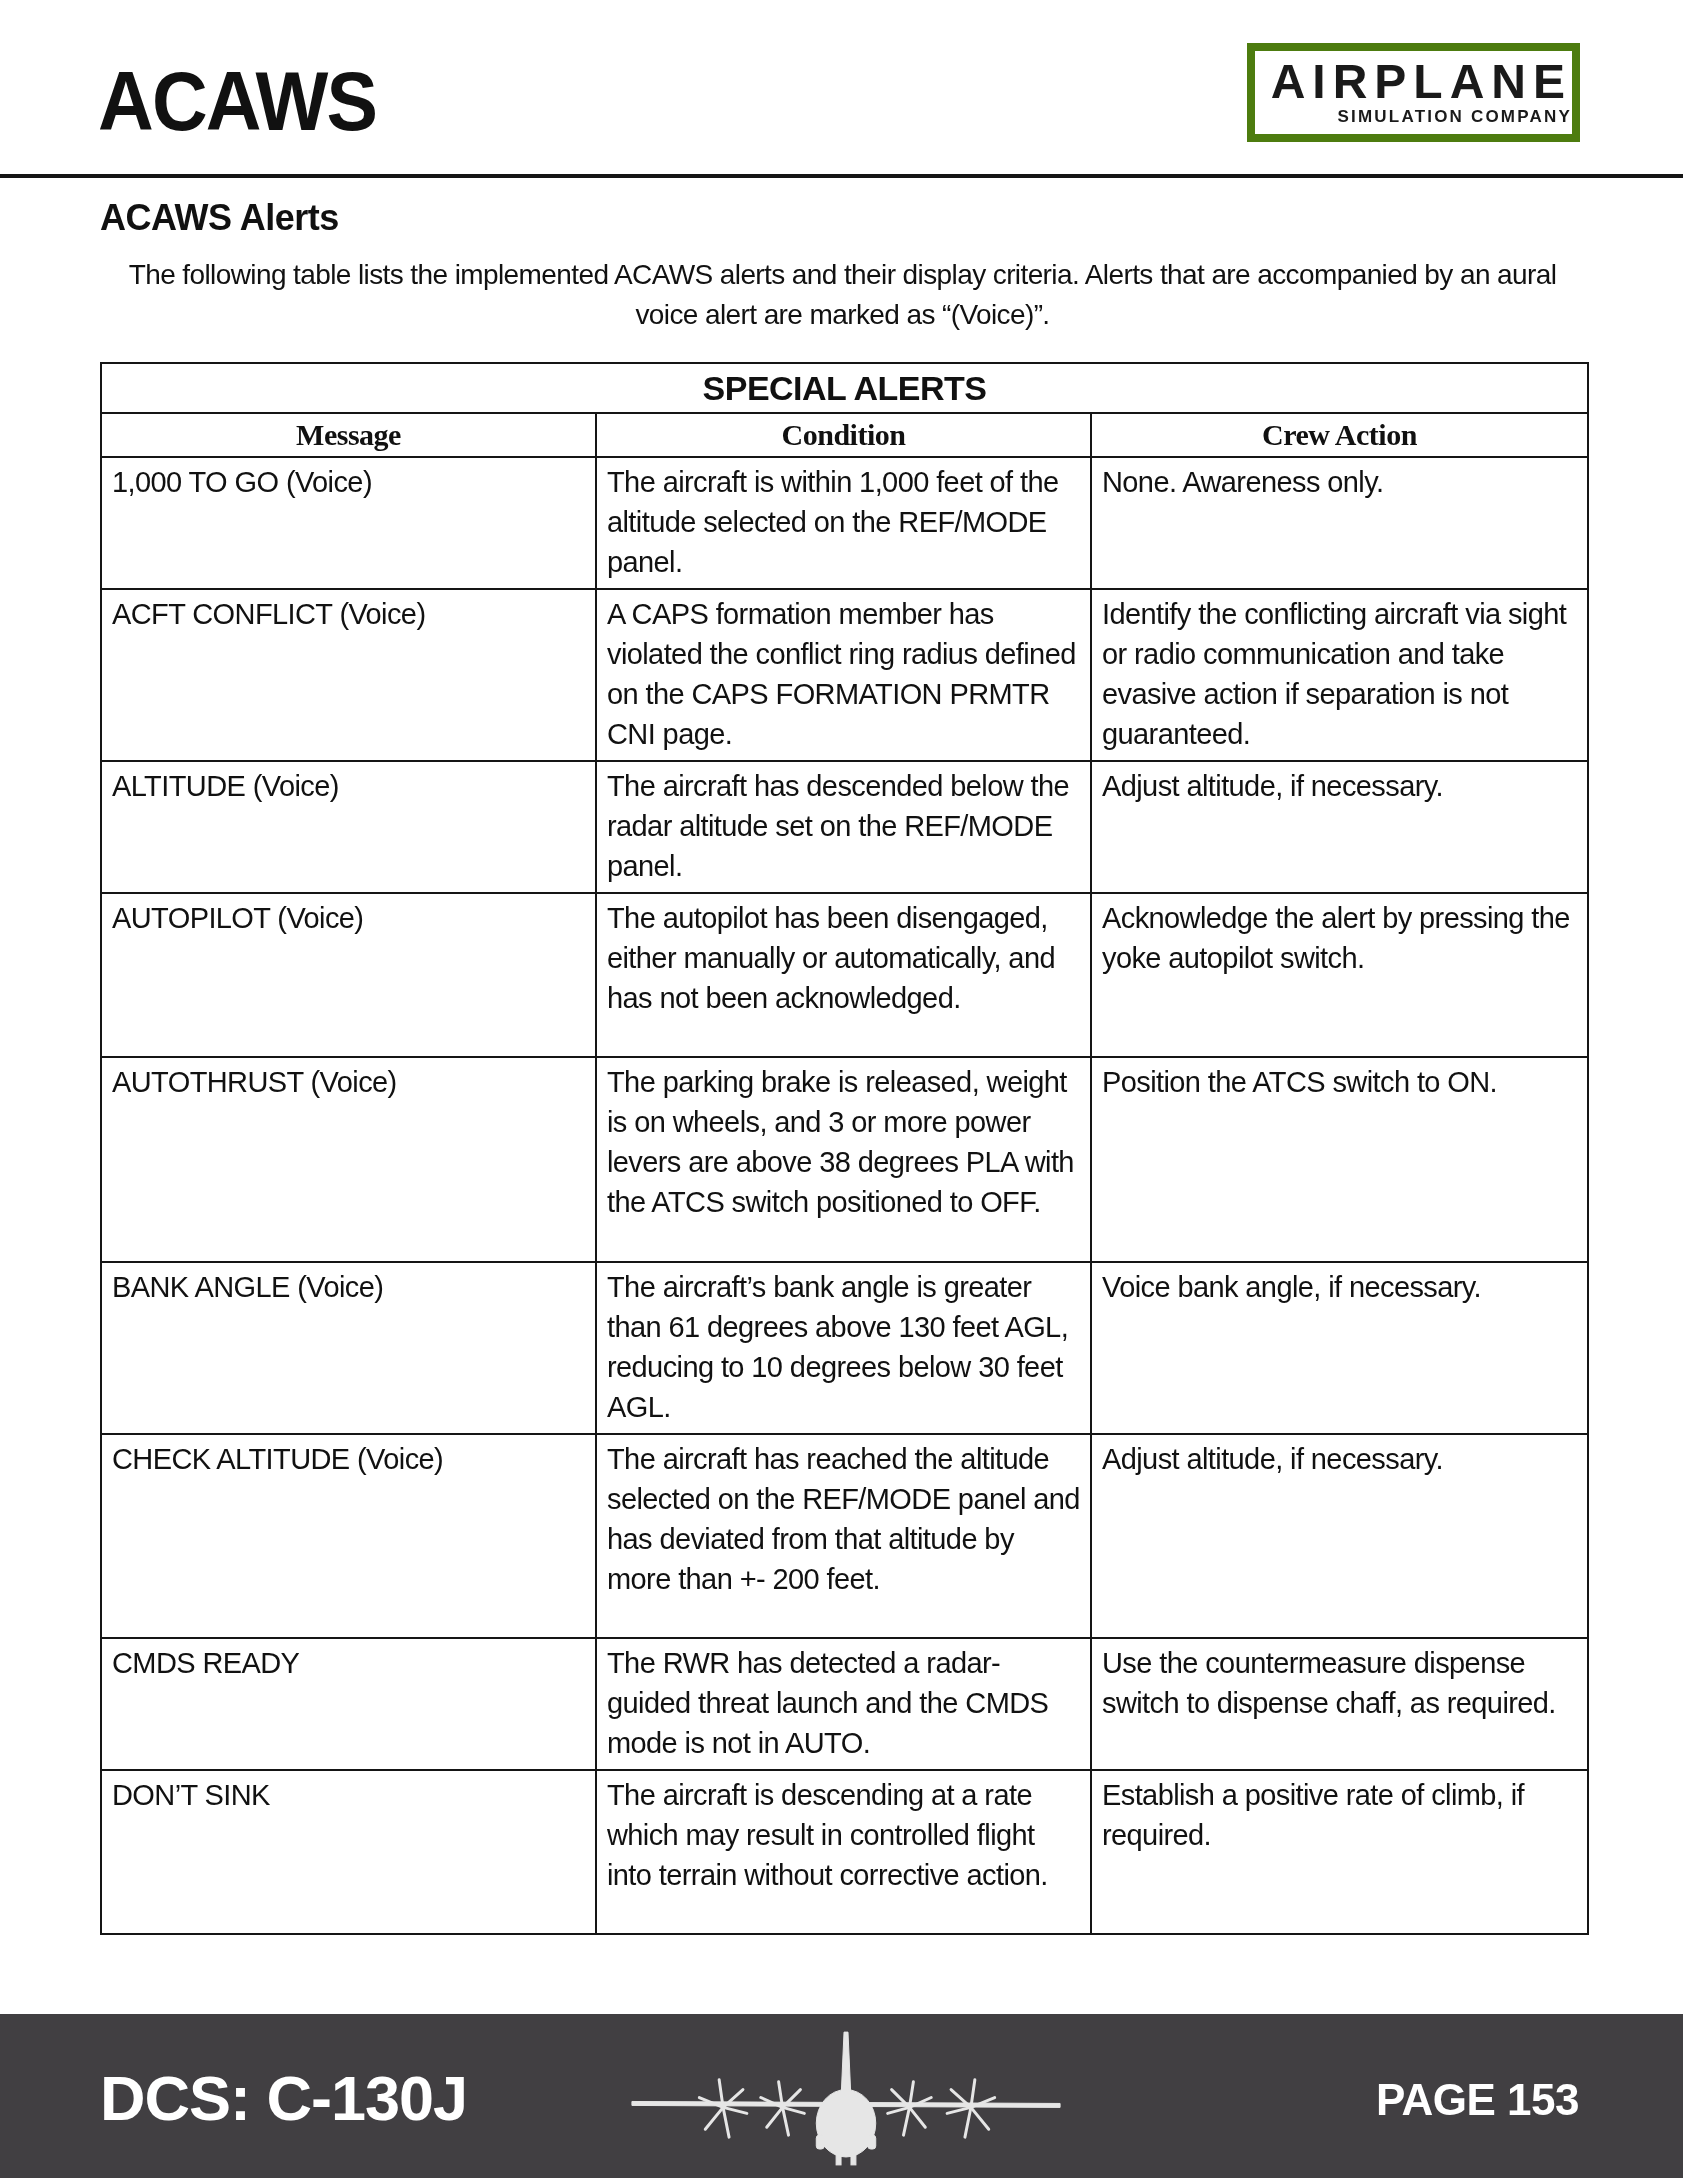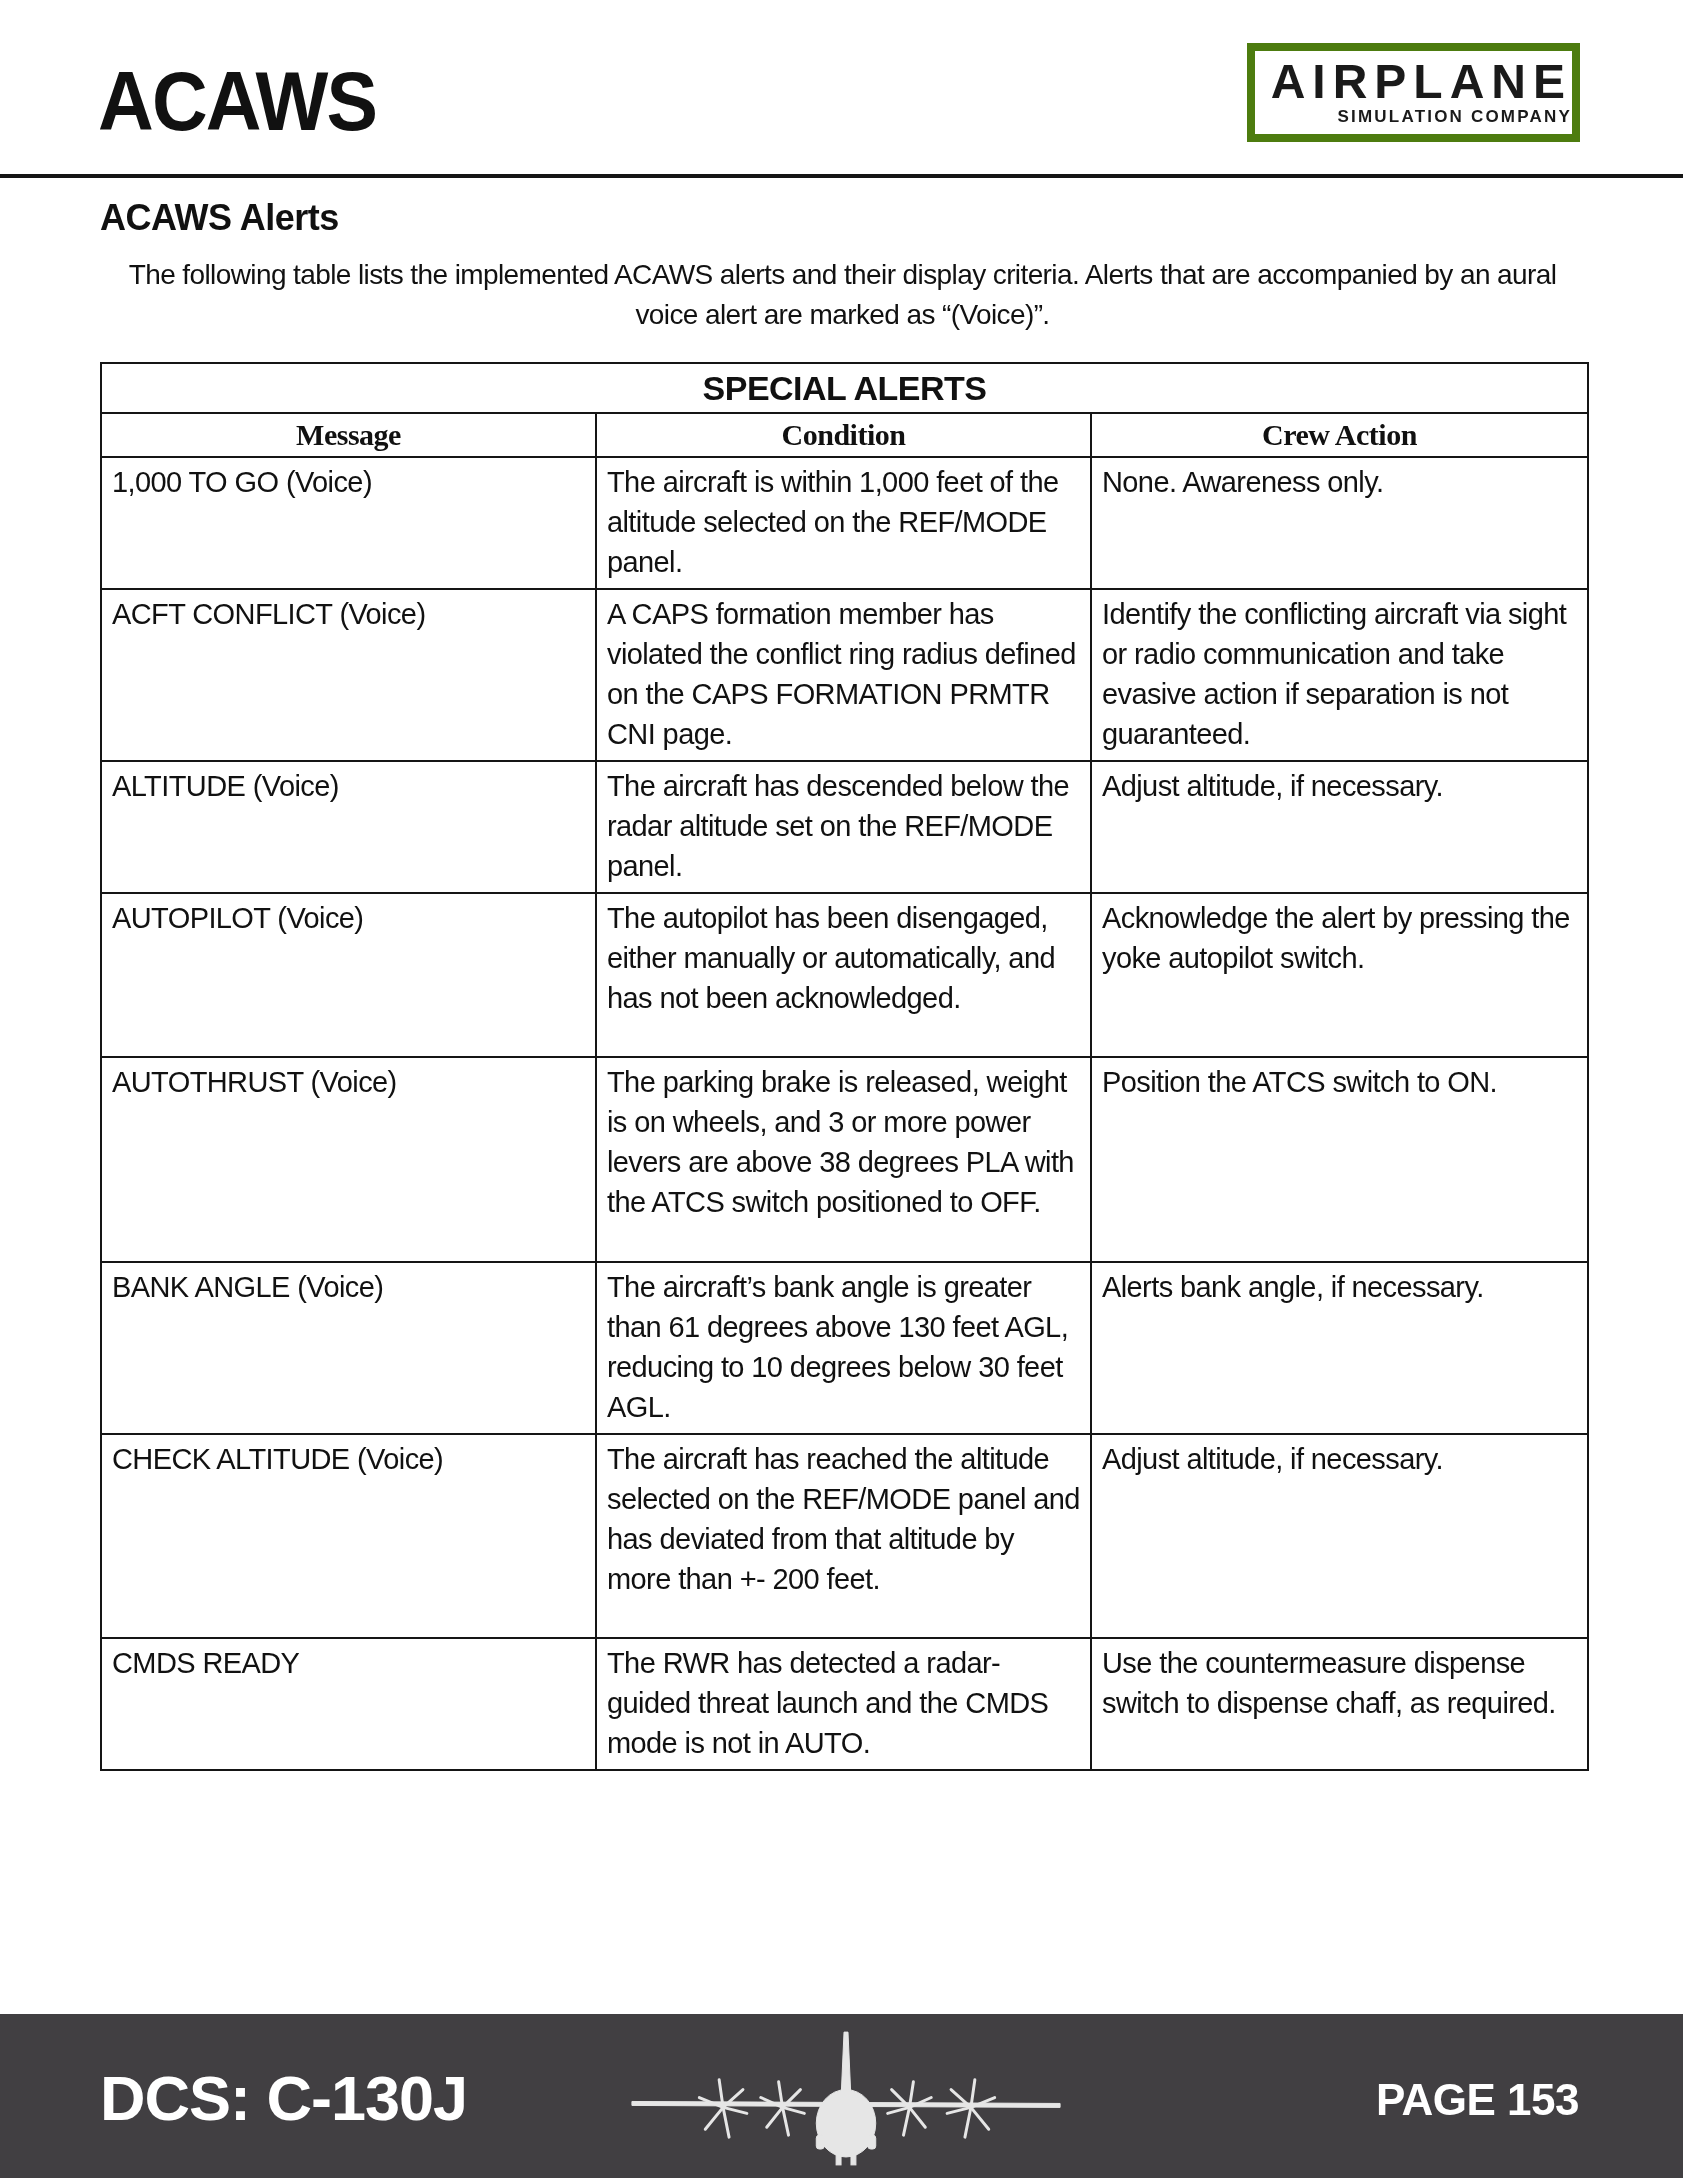--- a/index.html
+++ b/index.html
@@ -127,31 +127,36 @@
       <td class="cell">Acknowledge the alert by pressing the yoke autopilot switch.</td>
     </tr>
     <tr style="height:205px">
       <td class="cell">AUTOTHRUST (Voice)</td>
       <td class="cell">The parking brake is released, weight is on wheels, and 3 or more power levers are above 38 degrees PLA with the ATCS switch positioned to OFF.</td>
       <td class="cell">Position the ATCS switch to ON.</td>
     </tr>
     <tr style="height:164px">
       <td class="cell">BANK ANGLE (Voice)</td>
       <td class="cell">The aircraft’s bank angle is greater than 61 degrees above 130 feet AGL, reducing to 10 degrees below 30 feet AGL.</td>
-      <td class="cell">Alerts bank angle, if necessary.</td>
+      <td class="cell">Voice bank angle, if necessary.</td>
     </tr>
     <tr style="height:204px">
       <td class="cell">CHECK ALTITUDE (Voice)</td>
       <td class="cell">The aircraft has reached the altitude selected on the REF/MODE panel and has deviated from that altitude by more than +- 200 feet.</td>
       <td class="cell">Adjust altitude, if necessary.</td>
     </tr>
     <tr style="height:125px">
       <td class="cell">CMDS READY</td>
       <td class="cell">The RWR has detected a radar-guided threat launch and the CMDS mode is not in AUTO.</td>
       <td class="cell">Use the countermeasure dispense switch to dispense chaff, as required.</td>
+    </tr>
+    <tr style="height:164px">
+      <td class="cell">DON’T SINK</td>
+      <td class="cell">The aircraft is descending at a rate which may result in controlled flight into terrain without corrective action.</td>
+      <td class="cell">Establish a positive rate of climb, if required.</td>
     </tr>
   </tbody>
 </table>
 
 <div class="footer">
   <div class="footer-title">DCS: C-130J</div>
   <svg class="aircraft" viewBox="0 0 450 150">
     <g fill="#e6e6e6" stroke="#e6e6e6">
 
       <polygon points="222,8 226,8 229,75 219,75"></polygon>

